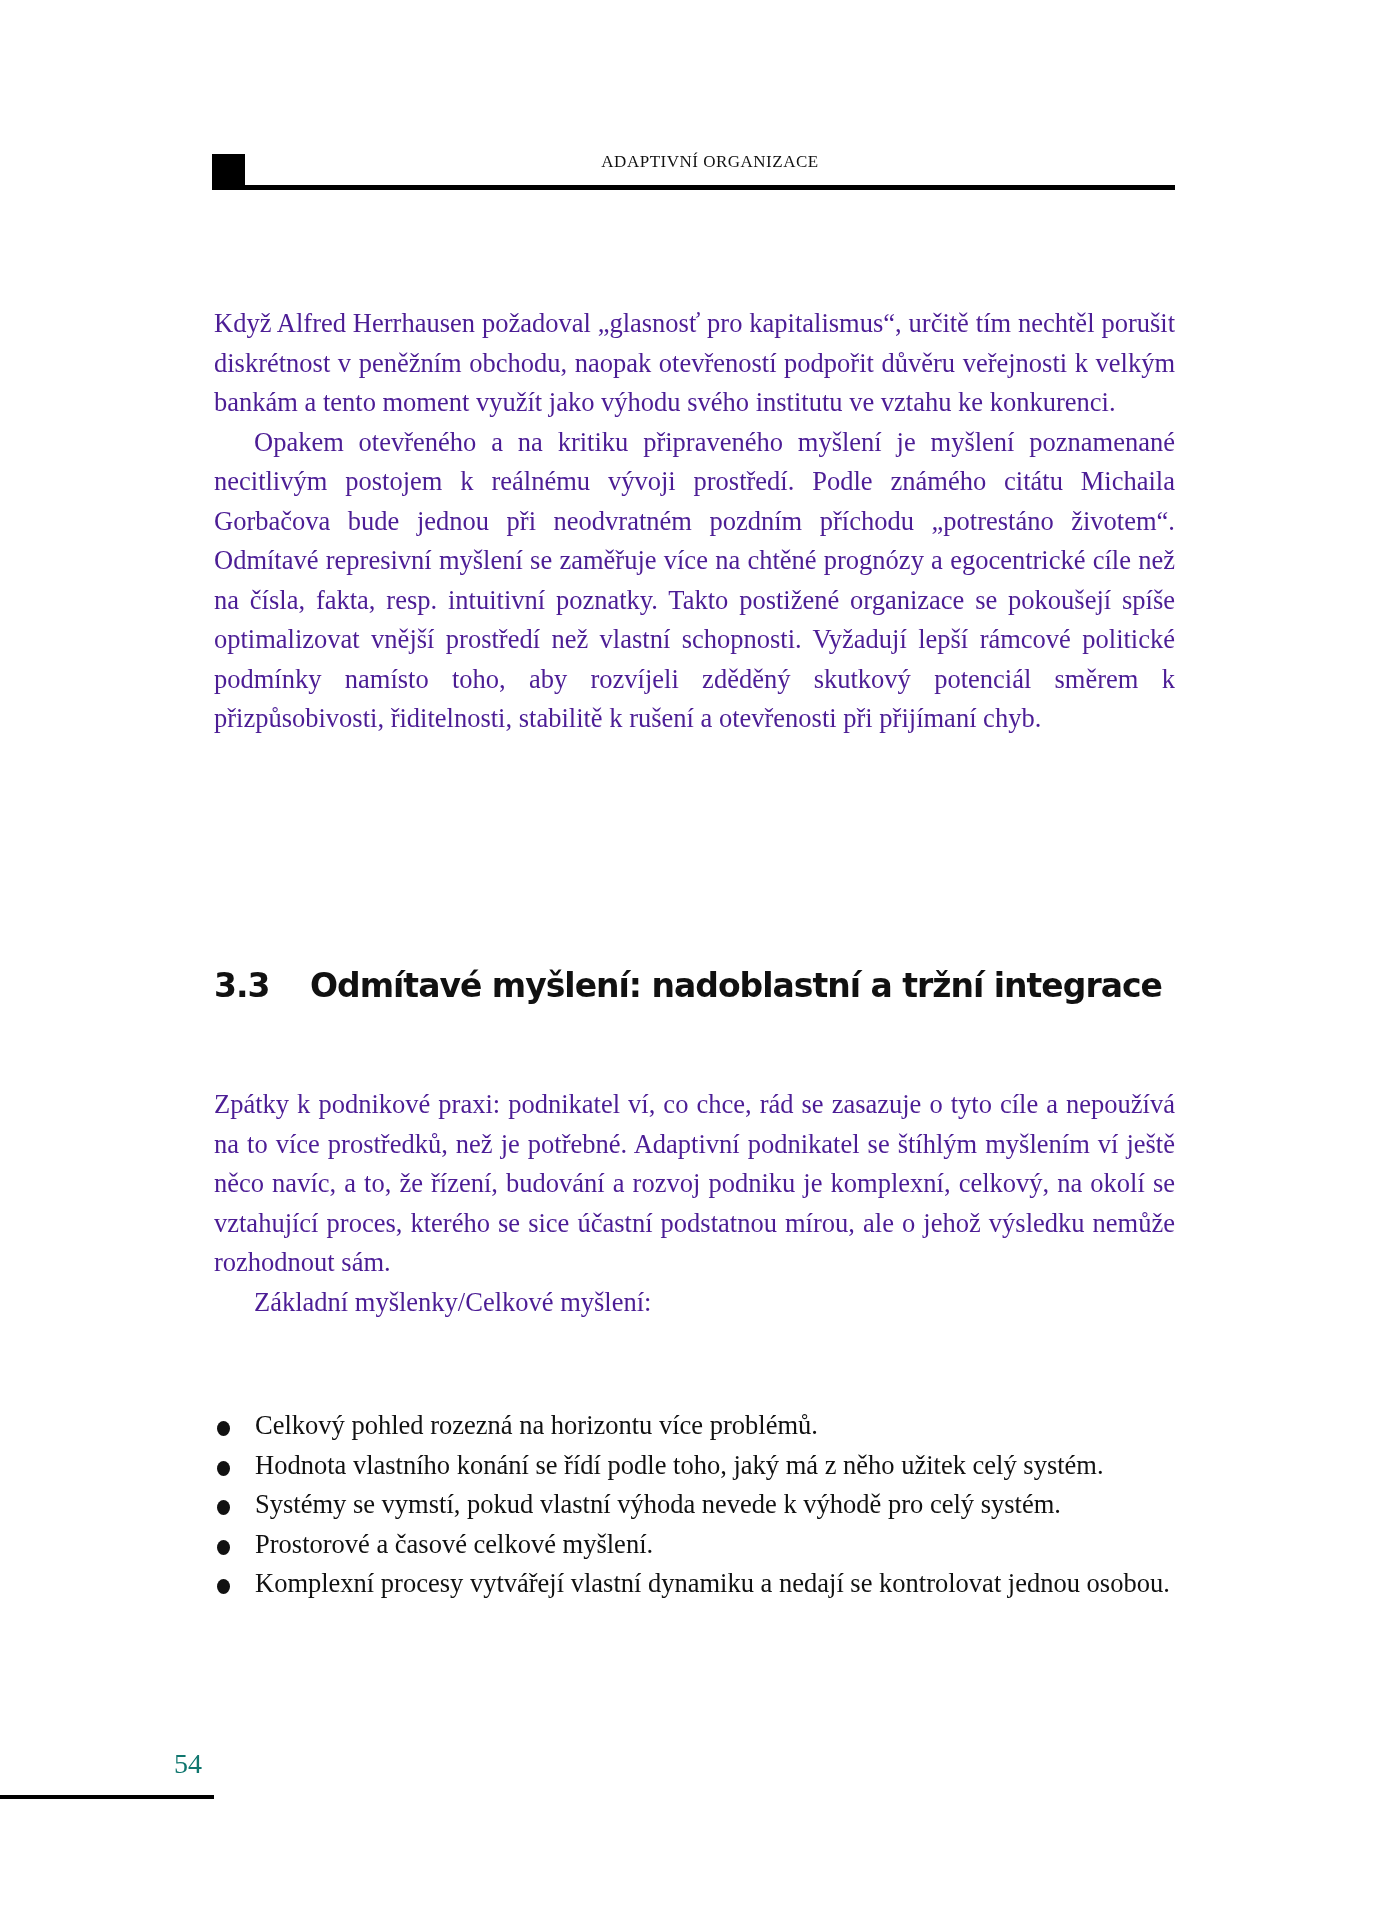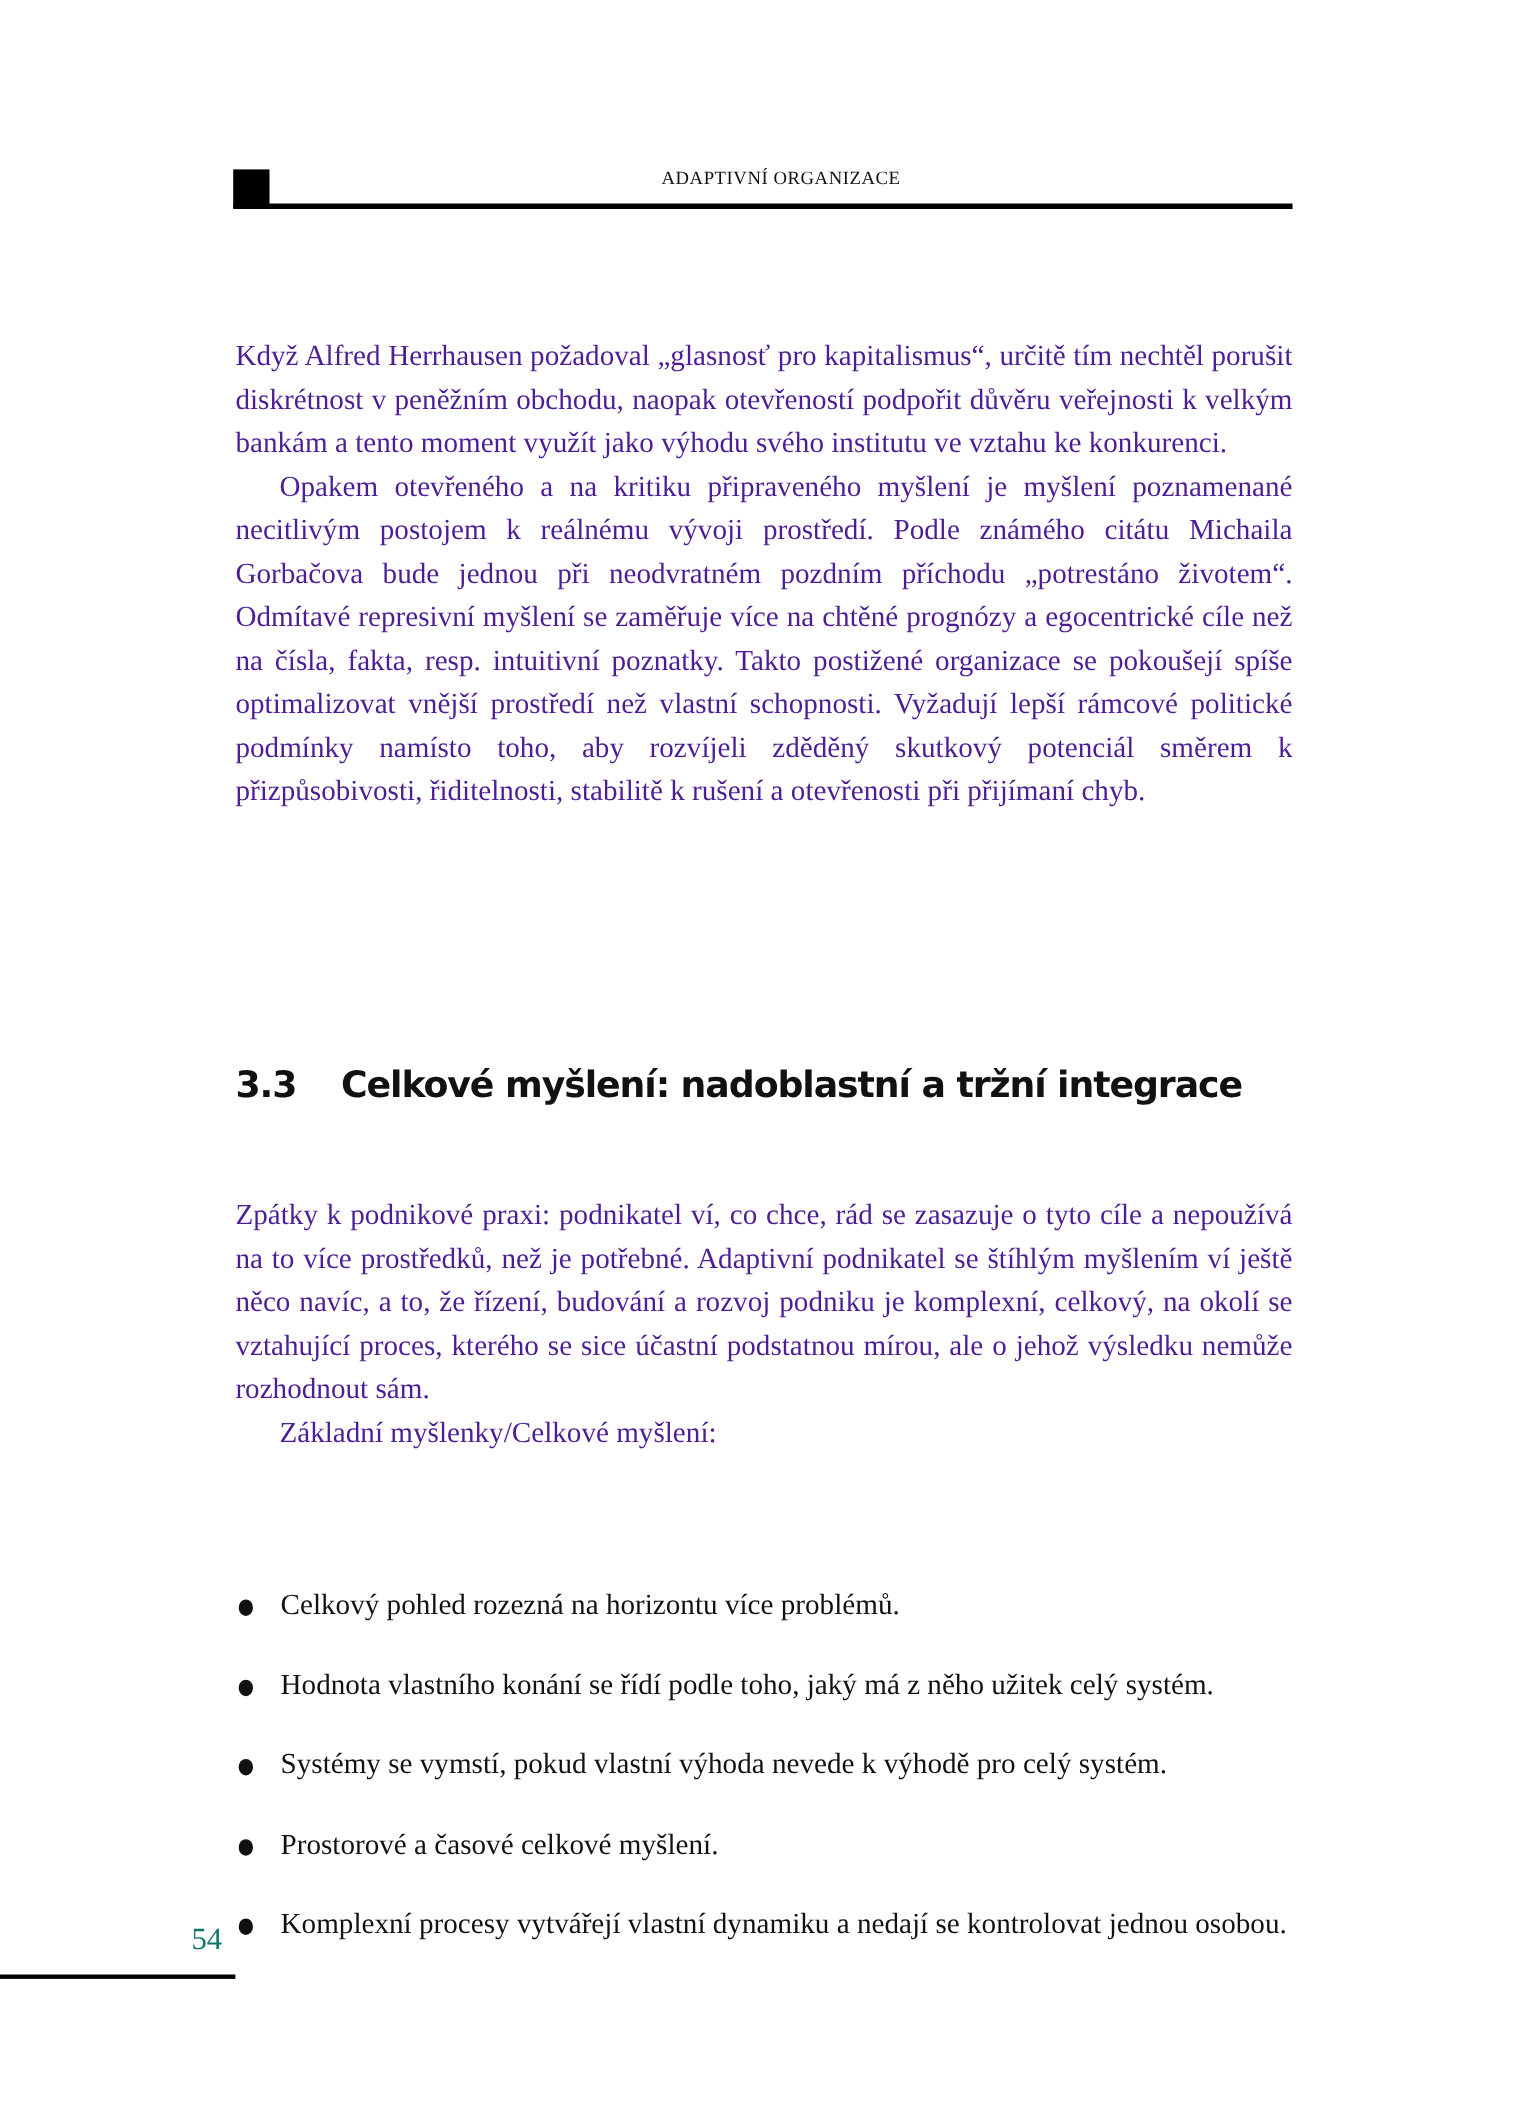--- a/index.html
+++ b/index.html
@@ -35,21 +35,21 @@
       font-family: "DejaVu Sans", sans-serif; font-weight: bold; font-size: 33px;
       letter-spacing: -1px; color: #111; white-space: nowrap;
     }
     .section-heading .num { display: inline-block; width: 96px; }
 
     .bullets {
       position: absolute; left: 214px; top: 1406px; width: 961px;
       list-style: none; margin: 0; padding: 0;
       font-family: "Liberation Serif", serif; font-size: 26.5px; line-height: 39.5px; color: #111;
     }
-    .bullets li { position: relative; padding-left: 41px; margin-top: 33px; }
+    .bullets li { position: relative; padding-left: 41px; }
     .bullets .bullet {
       position: absolute; left: 3px; top: 15px; width: 13px; height: 15px;
       background: #111; border-radius: 50%;
     }
 
     .page-number {
       position: absolute; left: 174px; top: 1748px;
       font-family: "Liberation Serif", serif; font-size: 28px; color: #0f766e;
     }
     .footer-rule { position: absolute; left: 0; top: 1795px; width: 214px; height: 4px; background: #000; }
@@ -62,21 +62,21 @@
   <div class="header-rule"></div>
   <div class="running-head">ADAPTIVNÍ ORGANIZACE</div>
 
 
   <div class="body-text" id="para-block-1">
     <p>Když Alfred Herrhausen požadoval „glasnosť pro kapitalismus“, určitě tím nechtěl porušit diskrétnost v peněžním obchodu, naopak otevřeností podpořit důvěru veřejnosti k velkým bankám a tento moment využít jako výhodu svého institutu ve vztahu ke konkurenci.</p>
     <p class="indent">Opakem otevřeného a na kritiku připraveného myšlení je myšlení poznamenané necitlivým postojem k reálnému vývoji prostředí. Podle známého citátu Michaila Gorbačova bude jednou při neodvratném pozdním příchodu „potrestáno životem“. Odmítavé represivní myšlení se zaměřuje více na chtěné prognózy a egocentrické cíle než na čísla, fakta, resp. intuitivní poznatky. Takto postižené organizace se pokoušejí spíše optimalizovat vnější prostředí než vlastní schopnosti. Vyžadují lepší rámcové politické podmínky namísto toho, aby rozvíjeli zděděný skutkový potenciál směrem k přizpůsobivosti, řiditelnosti, stabilitě k rušení a otevřenosti při přijímaní chyb.</p>
   </div>
 
   <div class="section-heading">
-    <span class="num">3.3</span><span>Celkové myšlení: nadoblastní a tržní integrace</span>
+    <span class="num">3.3</span><span>Odmítavé myšlení: nadoblastní a tržní integrace</span>
   </div>
 
   <div class="body-text" id="para-block-2">
     <p>Zpátky k podnikové praxi: podnikatel ví, co chce, rád se zasazuje o tyto cíle a nepoužívá na to více prostředků, než je potřebné. Adaptivní podnikatel se štíhlým myšlením ví ještě něco navíc, a to, že řízení, budování a rozvoj podniku je komplexní, celkový, na okolí se vztahující proces, kterého se sice účastní podstatnou mírou, ale o jehož výsledku nemůže rozhodnout sám.</p>
     <p class="indent">Základní myšlenky/Celkové myšlení:</p>
   </div>
 
   <ul class="bullets">
     <li><span class="bullet"></span><span>Celkový pohled rozezná na horizontu více problémů.</span></li>
     <li><span class="bullet"></span><span>Hodnota vlastního konání se řídí podle toho, jaký má z něho užitek celý systém.</span></li>

